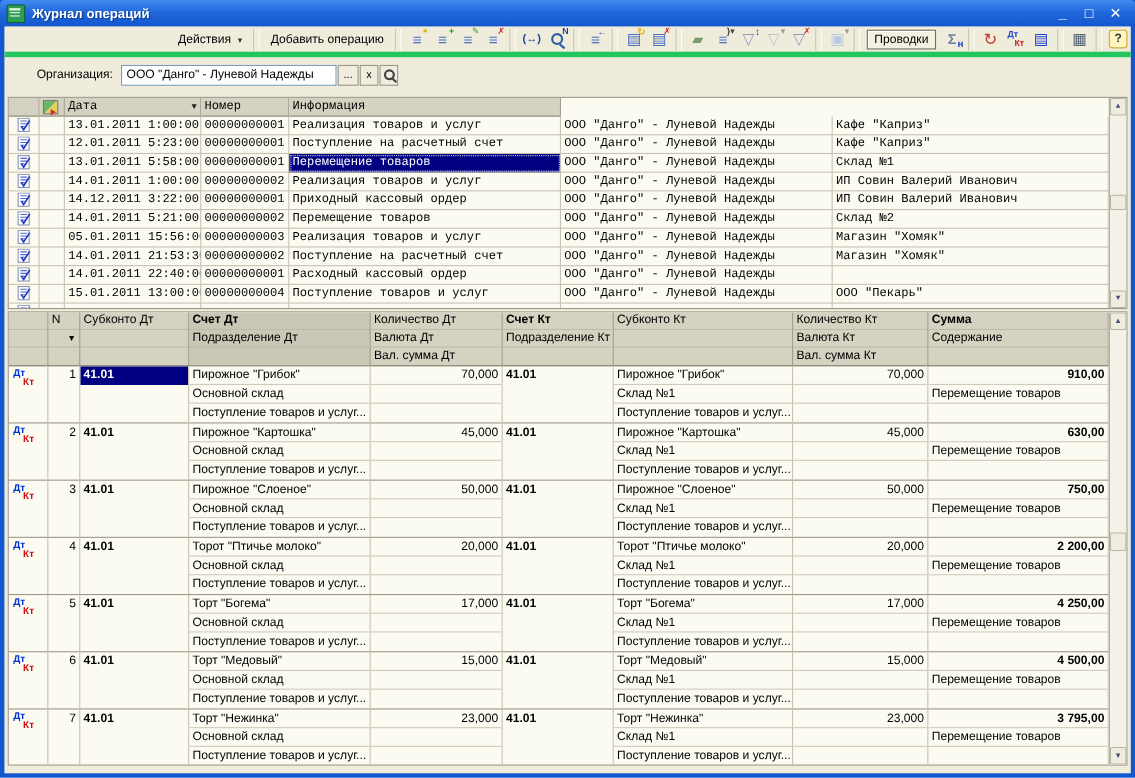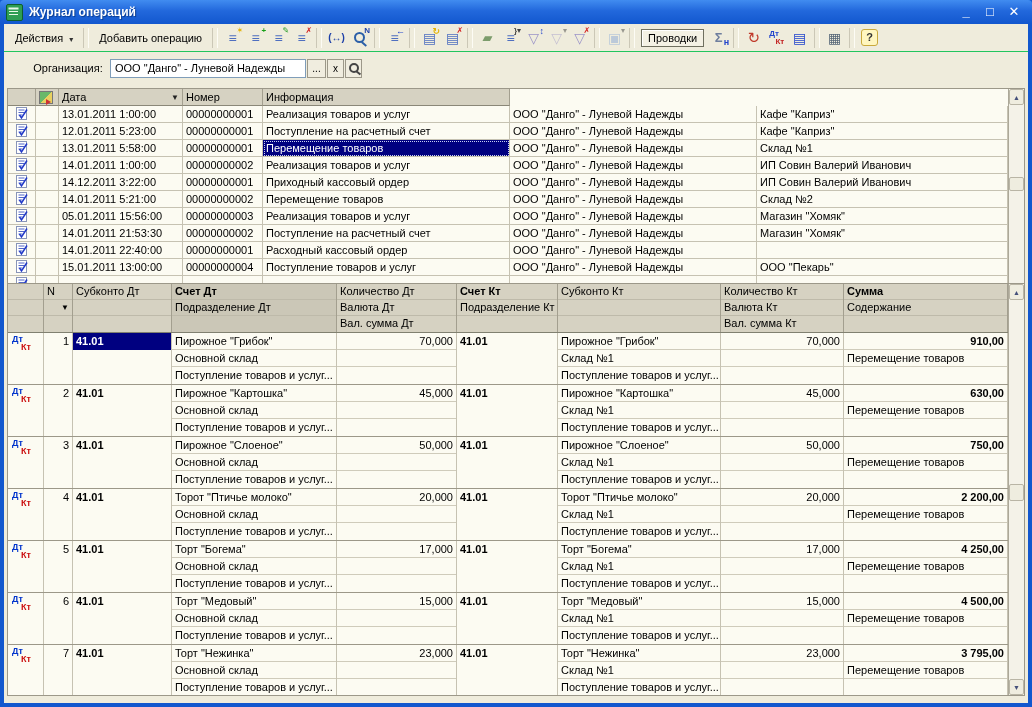--- a/index.html
+++ b/index.html
@@ -25,21 +25,22 @@
   .wbtn{color:#fff;font-size:13px;font-weight:bold;width:16px;text-align:center;cursor:default;line-height:16px;}
   
   .client{
     position:absolute;left:4px;top:24px;width:1024px;height:679px;
     background:#EFECDC;overflow:hidden;
   }
   
   .toolbar{
     position:absolute;left:0;top:0;width:1024px;height:28px;
     display:flex;align-items:center;padding-left:4px;box-sizing:border-box;
-    border-bottom:1px solid #22c55e;
+    border-bottom:5px solid #22c55e;
+    justify-content:flex-end;
   }
   .tbar-text-btn{padding:2px 7px;white-space:nowrap;cursor:default;}
   .tbar-text-btn .dd{font-size:8px;color:#333;margin-left:3px;}
   .tbicons{display:flex;align-items:center;}
   .tbtn{width:21px;height:21px;margin:0 1px;position:relative;display:inline-flex;
     align-items:center;justify-content:center;font-size:14px;color:#4F6FC0;cursor:default;}
   .tbtn .bdg{position:absolute;top:0;right:0;font-size:8px;font-weight:bold;line-height:8px;}
   .tbtn.sep{width:4px;height:20px;border-left:1px solid #CBC7B6;border-right:1px solid #FDFCF5;margin:0 3px;}
   .dim{opacity:.5;}
   .ic-new .bdg{color:#E2B100;}
@@ -87,21 +88,21 @@
     display:flex;align-items:center;justify-content:center;font-size:10px;margin-left:1px;cursor:default;}
   .orgfld-btn.w1{width:19px;} .orgfld-btn.w2{width:17px;}
   .magshape{display:block;width:6px;height:6px;border:2px solid #444;border-radius:50%;position:relative;}
   .magshape::after{content:"";position:absolute;right:-4px;bottom:-3px;width:5px;height:2px;background:#444;transform:rotate(40deg);}
   
   .tbl{position:absolute;left:3px;width:1018px;border:1px solid #9C9889;background:#FCFBF2;overflow:hidden;box-sizing:border-box;}
   .rows-clip{position:absolute;left:0;top:0;right:16px;bottom:0;overflow:hidden;}
   .b{font-weight:bold;}
   .r{text-align:right;}
   
-  #toptable{top:64px;height:228px;}
+  #toptable{top:64px;height:193px;font-family:Liberation Mono, monospace;}
   .trow,.thead{display:grid;grid-template-columns:28px 23px 124px 80px 247px 247px 251px;}
   .thead .th{
     height:17px;line-height:16px;box-sizing:border-box;padding:0 3px;
     background:#D6D2C2;border-right:1px solid #A39F8F;border-bottom:1px solid #8A8778;
     overflow:hidden;white-space:nowrap;position:relative;
   }
   .thead .th.hdr-dk{background:#CBC7B7;}
   .th .sortarrow{position:absolute;right:3px;top:1px;font-size:8px;color:#222;}
   .trow .c{
     height:17px;line-height:16px;box-sizing:border-box;padding:0 3px;

